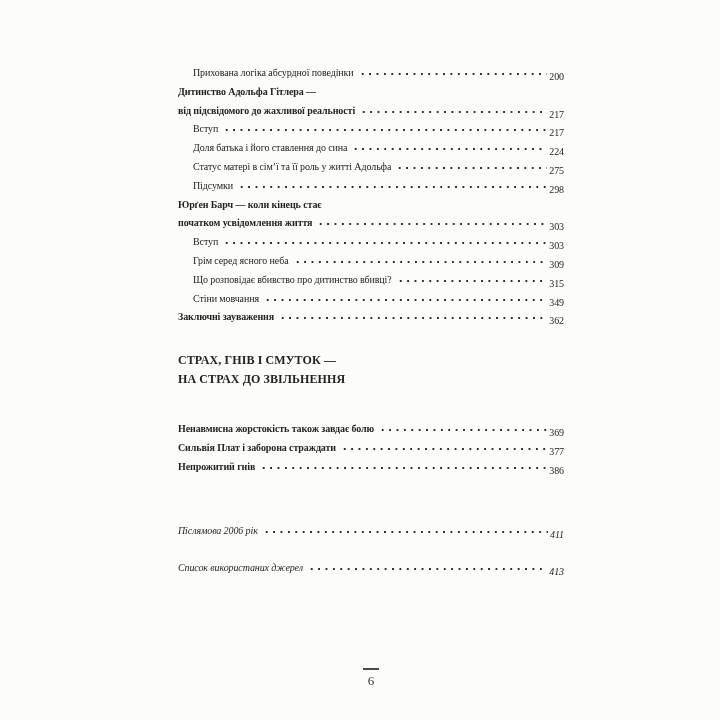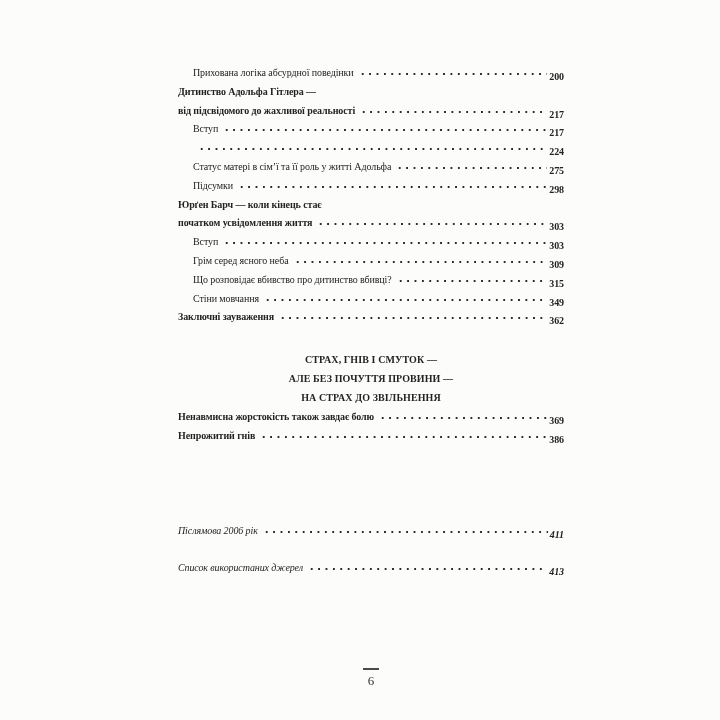--- a/index.html
+++ b/index.html
@@ -50,38 +50,37 @@
     height: 12px;
     margin: 0 2px 0 5px;
     align-self: baseline;
     background-image: radial-gradient(circle, #2a2a2a 1.15px, rgba(0,0,0,0) 1.4px);
     background-size: 7.4px 4px;
     background-repeat: repeat-x;
     background-position: left bottom;
   }
   .toc-page {
     flex: 0 0 auto;
+    font-weight: normal;
+    margin-top: 8px;
+  }
+  .section-heading {
+    position: absolute;
+    left: 178px;
+    top: 351px;
+    width: 386px;
     font-weight: bold;
-    margin-top: 8px;
-  }
-  .section-heading {
-    position: absolute;
-    left: 178px;
-    top: 351px;
-    width: 386px;
-    text-align: center;
-    font-weight: bold;
-    font-size: 10px;
+    font-size: 12px;
     line-height: 18.8px;
     letter-spacing: 0.1px;
   }
   .part2-column {
     position: absolute;
     left: 178px;
-    top: 408px;
+    top: 420px;
     width: 386px;
   }
   .part3-column {
     position: absolute;
     left: 178px;
     top: 503px;
     width: 386px;
   }
   .page-footer {
     position: absolute;
@@ -117,20 +116,21 @@
       <span class="toc-label">від підсвідомого до жахливої реальності</span>
       <span class="leader"></span>
       <span class="toc-page">217</span>
     </div>
     <div class="toc-row sub">
       <span class="toc-label">Вступ</span>
       <span class="leader"></span>
       <span class="toc-page">217</span>
     </div>
     <div class="toc-row sub">
+      <span class="toc-label">Доля батька і його ставлення до сина</span>
       <span class="leader"></span>
       <span class="toc-page">224</span>
     </div>
     <div class="toc-row sub">
       <span class="toc-label">Статус матері в сім’ї та її роль у житті Адольфа</span>
       <span class="leader"></span>
       <span class="toc-page">275</span>
     </div>
     <div class="toc-row sub">
       <span class="toc-label">Підсумки</span>
@@ -167,29 +167,33 @@
     </div>
     <div class="toc-row chapter">
       <span class="toc-label">Заключні зауваження</span>
       <span class="leader"></span>
       <span class="toc-page">362</span>
     </div>
   </div>
 
 <div class="section-heading">
   <div>СТРАХ, ГНІВ І СМУТОК  —</div>
-  <div>АЛЕ БЕЗ ПОЧУТТЯ ПРОВИНИ —</div>
   <div>НА СТРАХ ДО ЗВІЛЬНЕННЯ</div>
 </div>
 
 <div class="part2-column">
     <div class="toc-row chapter">
       <span class="toc-label">Ненавмисна жорстокість також завдає болю</span>
       <span class="leader"></span>
       <span class="toc-page">369</span>
+    </div>
+    <div class="toc-row chapter">
+      <span class="toc-label">Сильвія Плат і заборона страждати</span>
+      <span class="leader"></span>
+      <span class="toc-page">377</span>
     </div>
     <div class="toc-row chapter">
       <span class="toc-label">Непрожитий гнів</span>
       <span class="leader"></span>
       <span class="toc-page">386</span>
     </div>
   </div>
 
 <div class="part3-column">
     <div class="toc-row italic">

